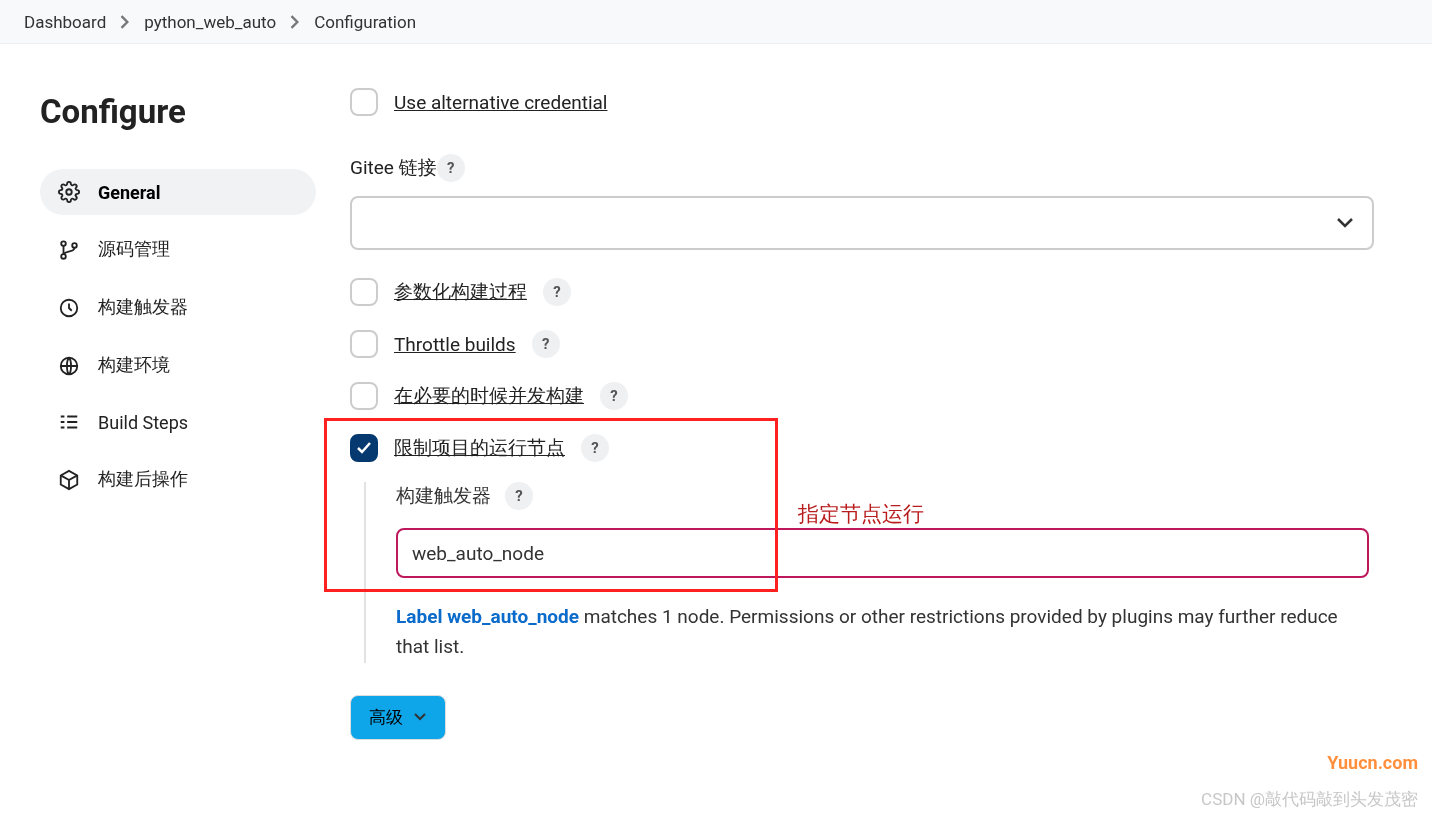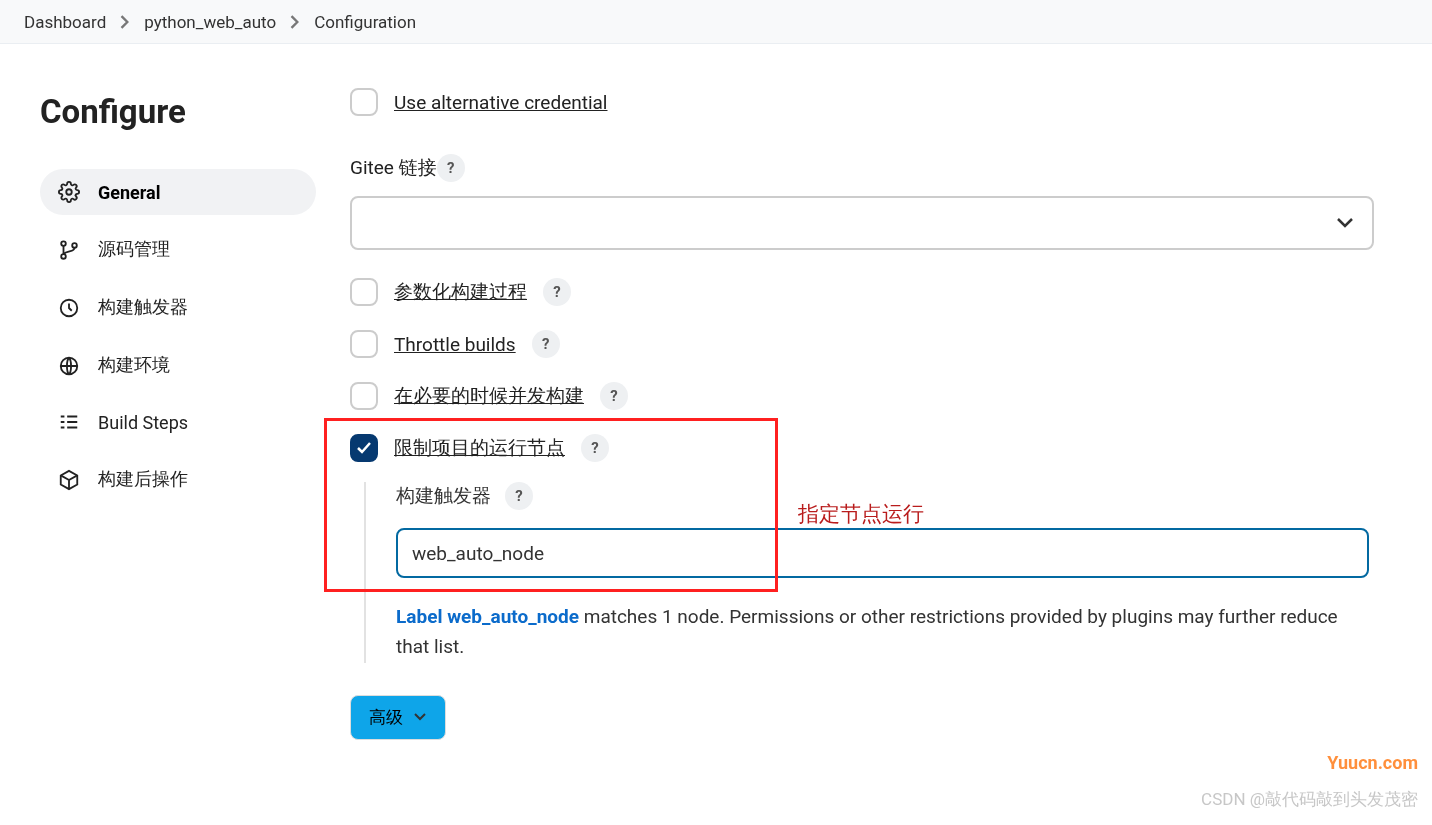--- a/index.html
+++ b/index.html
@@ -170,21 +170,21 @@
   .sublabel {
     display: flex;
     align-items: center;
     gap: 14px;
     font-size: 19px;
     margin: 12px 0 18px 0;
   }
   .text-input {
     width: 973px;
     height: 50px;
-    border: 2px solid #0369a1;
+    border: 2px solid #be185d;
     border-radius: 8px;
     padding: 0 14px;
     font-size: 19px;
     color: #333;
     outline: none;
     font-family: inherit;
   }
   .hint {
     font-size: 19px;
     color: #333;

